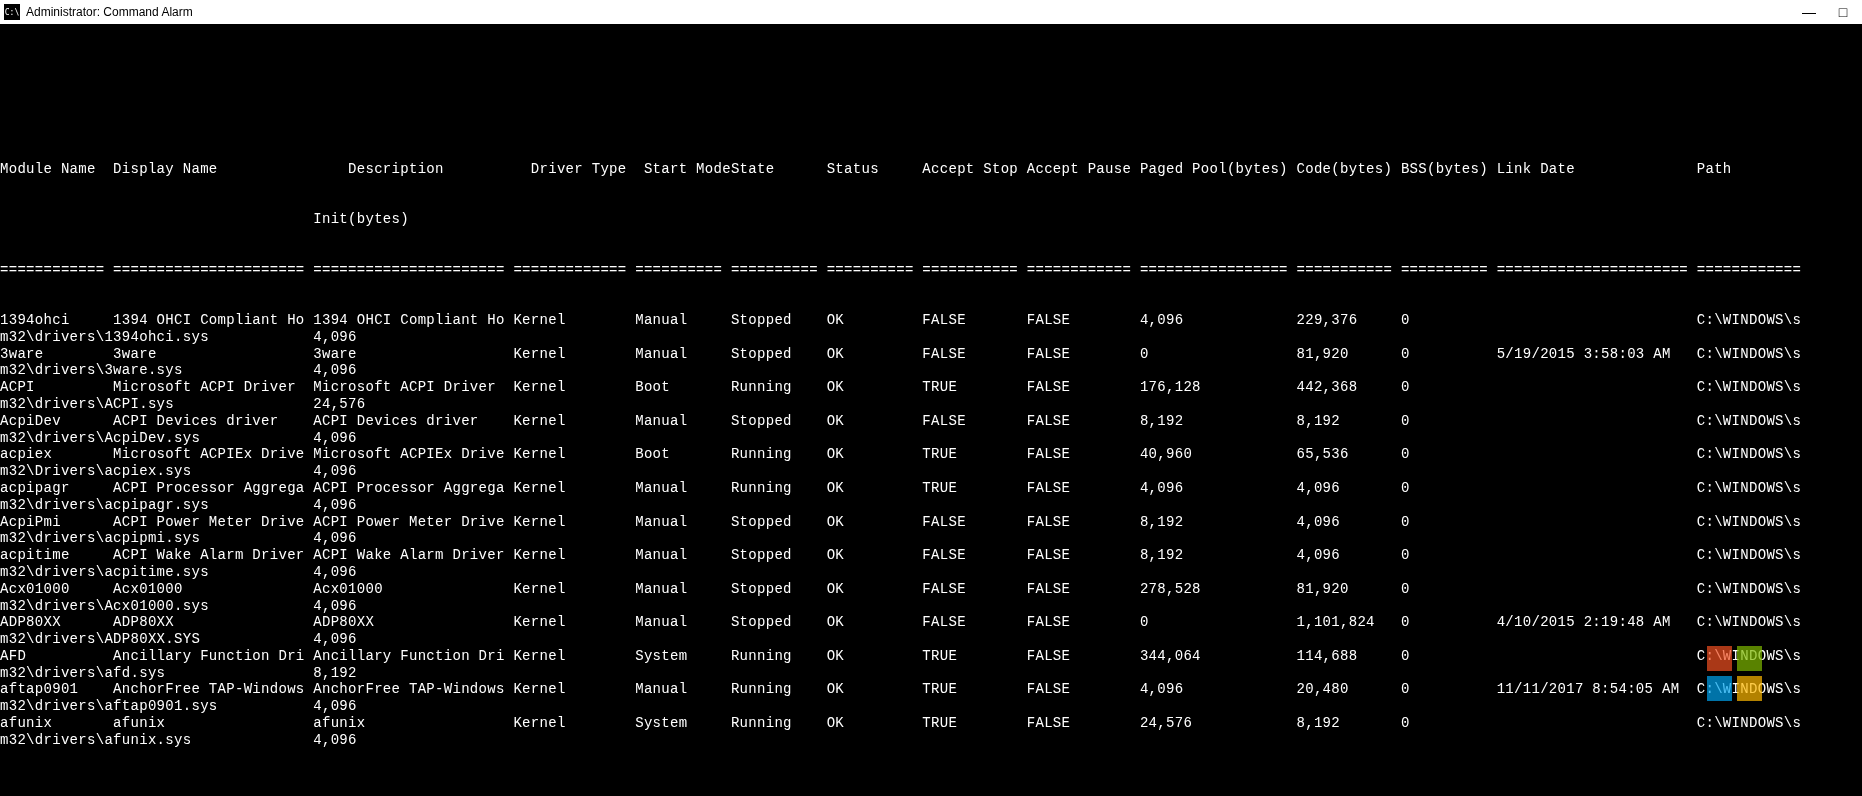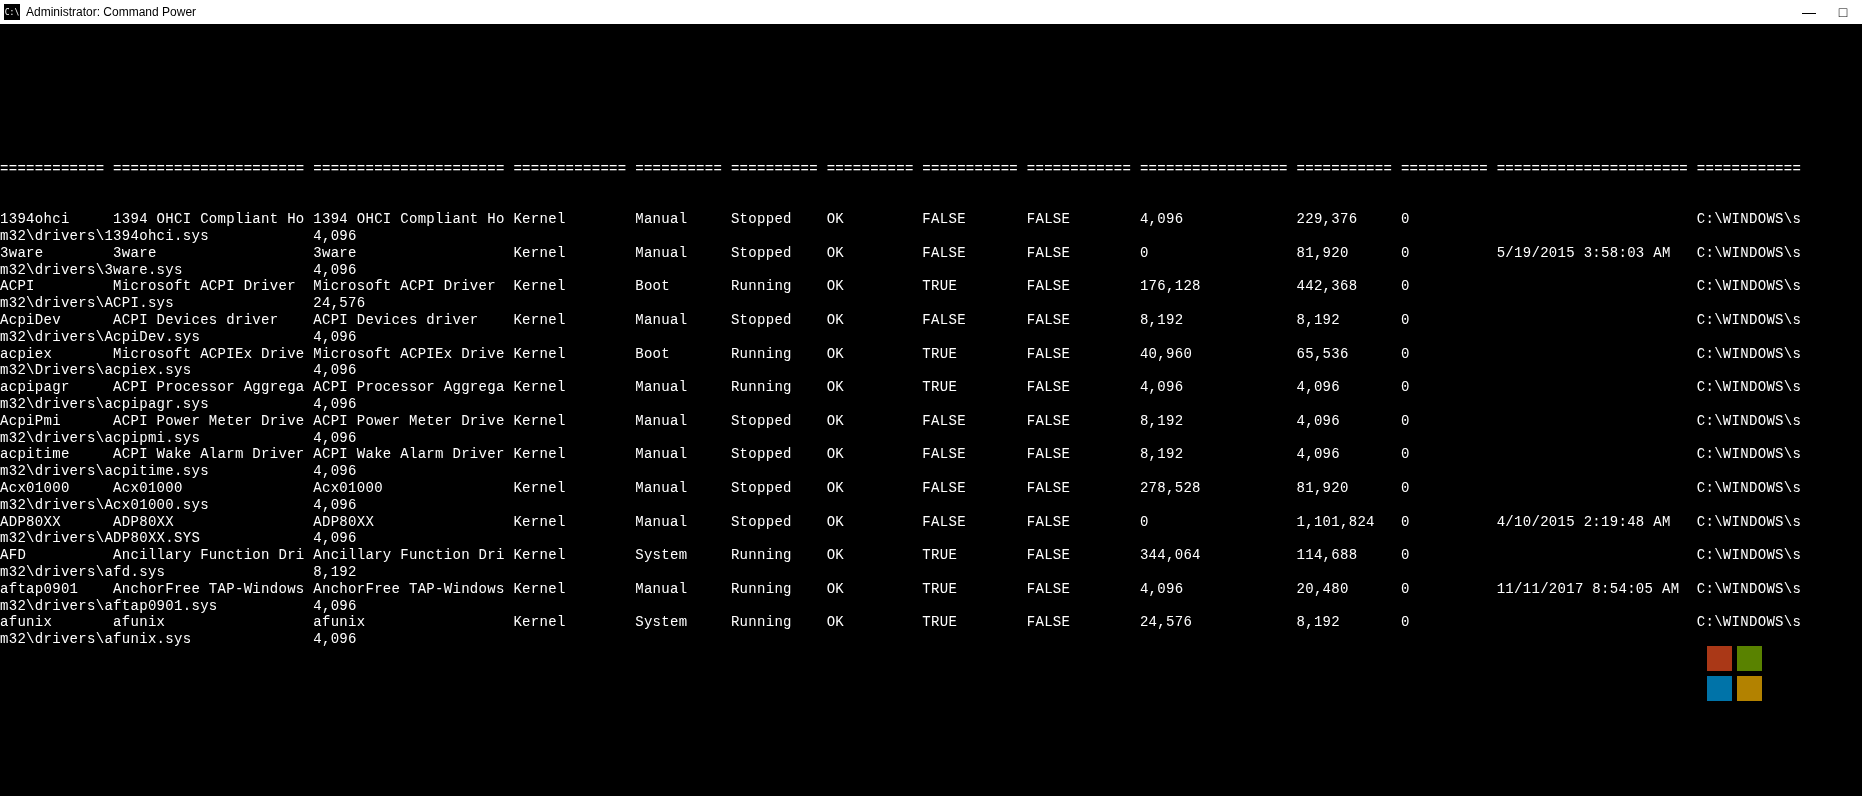--- a/index.html
+++ b/index.html
@@ -87,31 +87,33 @@
     .wq2 { top: 0; right: 0; background: #7fba00; }
     .wq3 { bottom: 0; left: 0; background: #00a4ef; }
     .wq4 { bottom: 0; right: 0; background: #ffb900; }
   </style>
 </head>
 <body>
 
 <div class="title-bar">
   <div class="title-left">
     <span class="title-icon">C:\</span>
-    <span>Administrator: Command Power</span>
+    <span>Administrator: Command Alarm</span>
   </div>
   <div class="window-controls">
     <span class="window-control">—</span>
     <span class="window-control">□</span>
   </div>
 </div>
 
 <div class="terminal-content">
   <div class="blank-line"></div>
   <div class="blank-line"></div>
+  <div class="row" id="headers1">Module Name  Display Name               Description          Driver Type  Start ModeState      Status     Accept Stop Accept Pause Paged Pool(bytes) Code(bytes) BSS(bytes) Link Date              Path</div>
+  <div class="row" id="headers2">                                    Init(bytes)</div>
   <div class="row" id="separator">============ ====================== ====================== ============= ========== ========== ========== =========== ============ ================= =========== ========== ====================== ============</div>
   <div id="driver-rows"><div class="row">1394ohci     1394 OHCI Compliant Ho 1394 OHCI Compliant Ho Kernel        Manual     Stopped    OK         FALSE       FALSE        4,096             229,376     0                                 C:\WINDOWS\s</div><div class="row">m32\drivers\1394ohci.sys            4,096</div><div class="row">3ware        3ware                  3ware                  Kernel        Manual     Stopped    OK         FALSE       FALSE        0                 81,920      0          5/19/2015 3:58:03 AM   C:\WINDOWS\s</div><div class="row">m32\drivers\3ware.sys               4,096</div><div class="row">ACPI         Microsoft ACPI Driver  Microsoft ACPI Driver  Kernel        Boot       Running    OK         TRUE        FALSE        176,128           442,368     0                                 C:\WINDOWS\s</div><div class="row">m32\drivers\ACPI.sys                24,576</div><div class="row">AcpiDev      ACPI Devices driver    ACPI Devices driver    Kernel        Manual     Stopped    OK         FALSE       FALSE        8,192             8,192       0                                 C:\WINDOWS\s</div><div class="row">m32\drivers\AcpiDev.sys             4,096</div><div class="row">acpiex       Microsoft ACPIEx Drive Microsoft ACPIEx Drive Kernel        Boot       Running    OK         TRUE        FALSE        40,960            65,536      0                                 C:\WINDOWS\s</div><div class="row">m32\Drivers\acpiex.sys              4,096</div><div class="row">acpipagr     ACPI Processor Aggrega ACPI Processor Aggrega Kernel        Manual     Running    OK         TRUE        FALSE        4,096             4,096       0                                 C:\WINDOWS\s</div><div class="row">m32\drivers\acpipagr.sys            4,096</div><div class="row">AcpiPmi      ACPI Power Meter Drive ACPI Power Meter Drive Kernel        Manual     Stopped    OK         FALSE       FALSE        8,192             4,096       0                                 C:\WINDOWS\s</div><div class="row">m32\drivers\acpipmi.sys             4,096</div><div class="row">acpitime     ACPI Wake Alarm Driver ACPI Wake Alarm Driver Kernel        Manual     Stopped    OK         FALSE       FALSE        8,192             4,096       0                                 C:\WINDOWS\s</div><div class="row">m32\drivers\acpitime.sys            4,096</div><div class="row">Acx01000     Acx01000               Acx01000               Kernel        Manual     Stopped    OK         FALSE       FALSE        278,528           81,920      0                                 C:\WINDOWS\s</div><div class="row">m32\drivers\Acx01000.sys            4,096</div><div class="row">ADP80XX      ADP80XX                ADP80XX                Kernel        Manual     Stopped    OK         FALSE       FALSE        0                 1,101,824   0          4/10/2015 2:19:48 AM   C:\WINDOWS\s</div><div class="row">m32\drivers\ADP80XX.SYS             4,096</div><div class="row">AFD          Ancillary Function Dri Ancillary Function Dri Kernel        System     Running    OK         TRUE        FALSE        344,064           114,688     0                                 C:\WINDOWS\s</div><div class="row">m32\drivers\afd.sys                 8,192</div><div class="row">aftap0901    AnchorFree TAP-Windows AnchorFree TAP-Windows Kernel        Manual     Running    OK         TRUE        FALSE        4,096             20,480      0          11/11/2017 8:54:05 AM  C:\WINDOWS\s</div><div class="row">m32\drivers\aftap0901.sys           4,096</div><div class="row">afunix       afunix                 afunix                 Kernel        System     Running    OK         TRUE        FALSE        24,576            8,192       0                                 C:\WINDOWS\s</div><div class="row">m32\drivers\afunix.sys              4,096</div></div>
 </div>
 
 <div class="watermark">
   <div class="watermark-quad wq1"></div>
   <div class="watermark-quad wq2"></div>
   <div class="watermark-quad wq3"></div>
   <div class="watermark-quad wq4"></div>
 </div>

